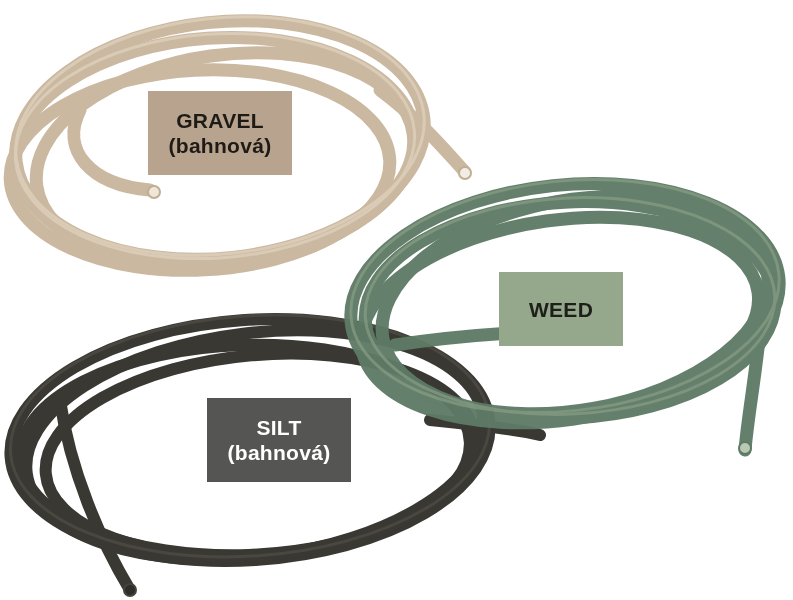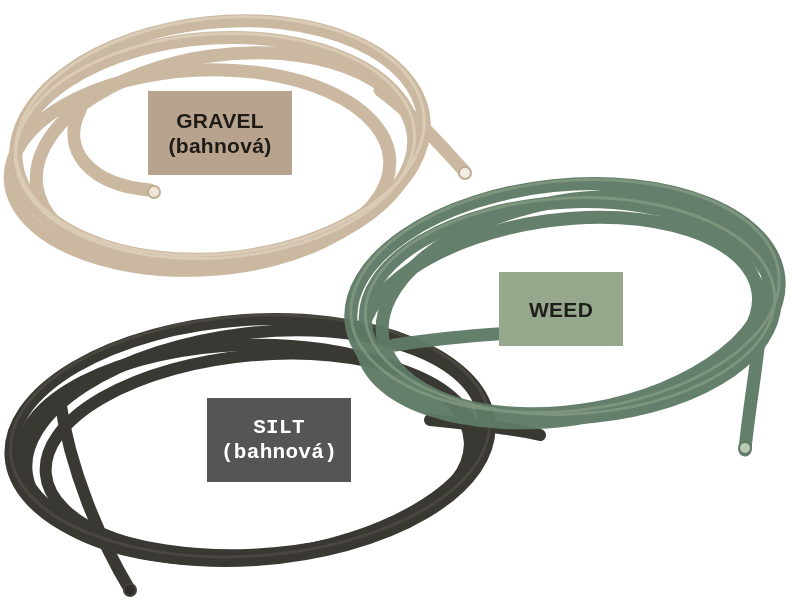--- a/index.html
+++ b/index.html
@@ -15,21 +15,21 @@
       text-align: center;
       box-sizing: border-box;
       display: flex;
       flex-direction: column;
       justify-content: center;
       letter-spacing: 0.3px;
     }
     .label span { display: block; }
     .label-gravel { left: 148px; top: 91px; width: 144px; height: 84px; background: #b8a48e; color: #1e1a16; }
     .label-weed { left: 499px; top: 244px; width: 124px; height: 74px; background: #95a88c; color: #1e1e1a; margin-top: 28px; }
-    .label-silt { left: 207px; top: 398px; width: 144px; height: 84px; background: #555553; color: #ffffff; font-family: Liberation Mono, monospace; }
+    .label-silt { left: 207px; top: 398px; width: 144px; height: 84px; background: #555553; color: #ffffff; }
   </style>
 </head>
 <body>
 
 <div class="scene">
   <svg class="coils" width="793" height="600" viewBox="0 0 793 600">
 
     <g fill="none" stroke-linecap="round">
       <g stroke="#c8b59b" stroke-width="13" opacity="0.95">
         <ellipse cx="220" cy="140" rx="205" ry="118" transform="rotate(-6 220 140)"></ellipse>

